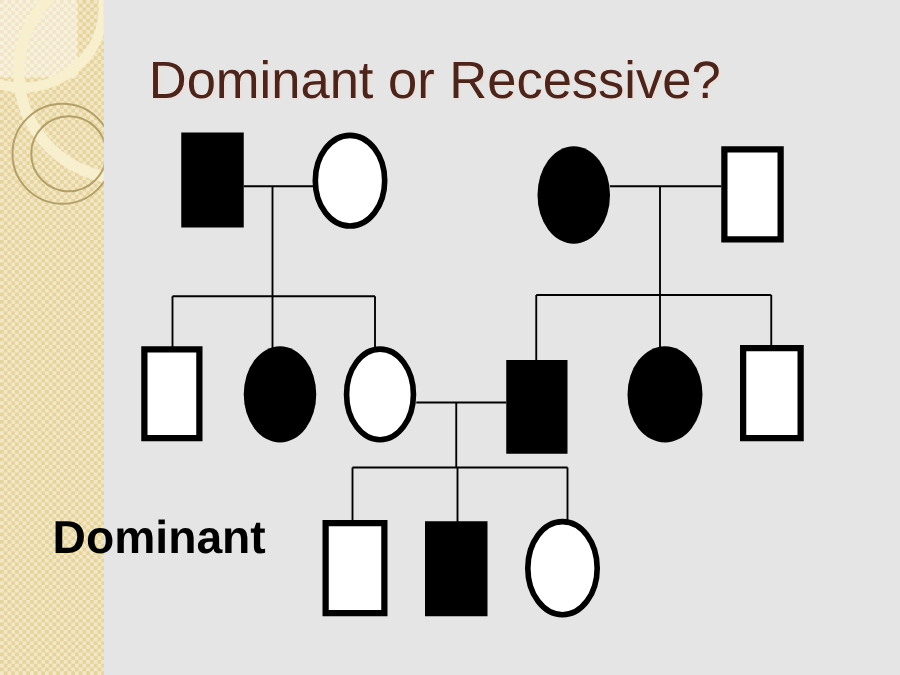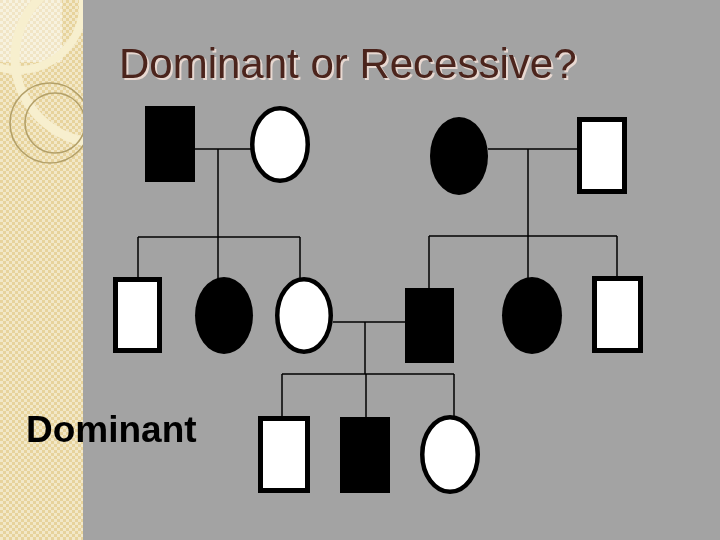--- a/index.html
+++ b/index.html
@@ -1,38 +1,38 @@
 <!DOCTYPE html>
 <html style="--title-color: #4b241c; --answer-color: #000000;"><head>
 <meta charset="utf-8">
 <style>
   html,body{margin:0;padding:0;}
   .slide{
     position:relative;
     width:720px;height:540px;
-    background:#a3a3a3;
+    background:#e5e5e5;
     overflow:hidden;
     font-family:"Liberation Sans","DejaVu Sans",sans-serif;
   }
   .sidebar{
     position:absolute;left:0;top:0;width:83px;height:540px;
     background-color:#e9d7a2;
     background-image:repeating-conic-gradient(#f2e8c8 0% 25%, #e7d39c 0% 50%);
     background-size:6px 6px;
   }
   .sidebar-svg{position:absolute;left:0;top:0;}
   .title{
     position:absolute;left:119px;top:42px;
     font-size:42px;line-height:1.05;font-weight:400;
     color:var(--title-color,#4b241c);
     text-shadow:2px 2px 0 rgba(240,222,214,0.9);
     white-space:nowrap;
   }
   .answer{
-    position:absolute;left:26px;top:411px;
+    position:absolute;left:42px;top:411px;
     font-size:37px;line-height:1.05;font-weight:700;
     color:var(--answer-color,#000000);
     white-space:nowrap;
   }
   .pedigree{position:absolute;left:0;top:0;}
 </style>
 </head>
 <body>
 
 <div class="slide">

